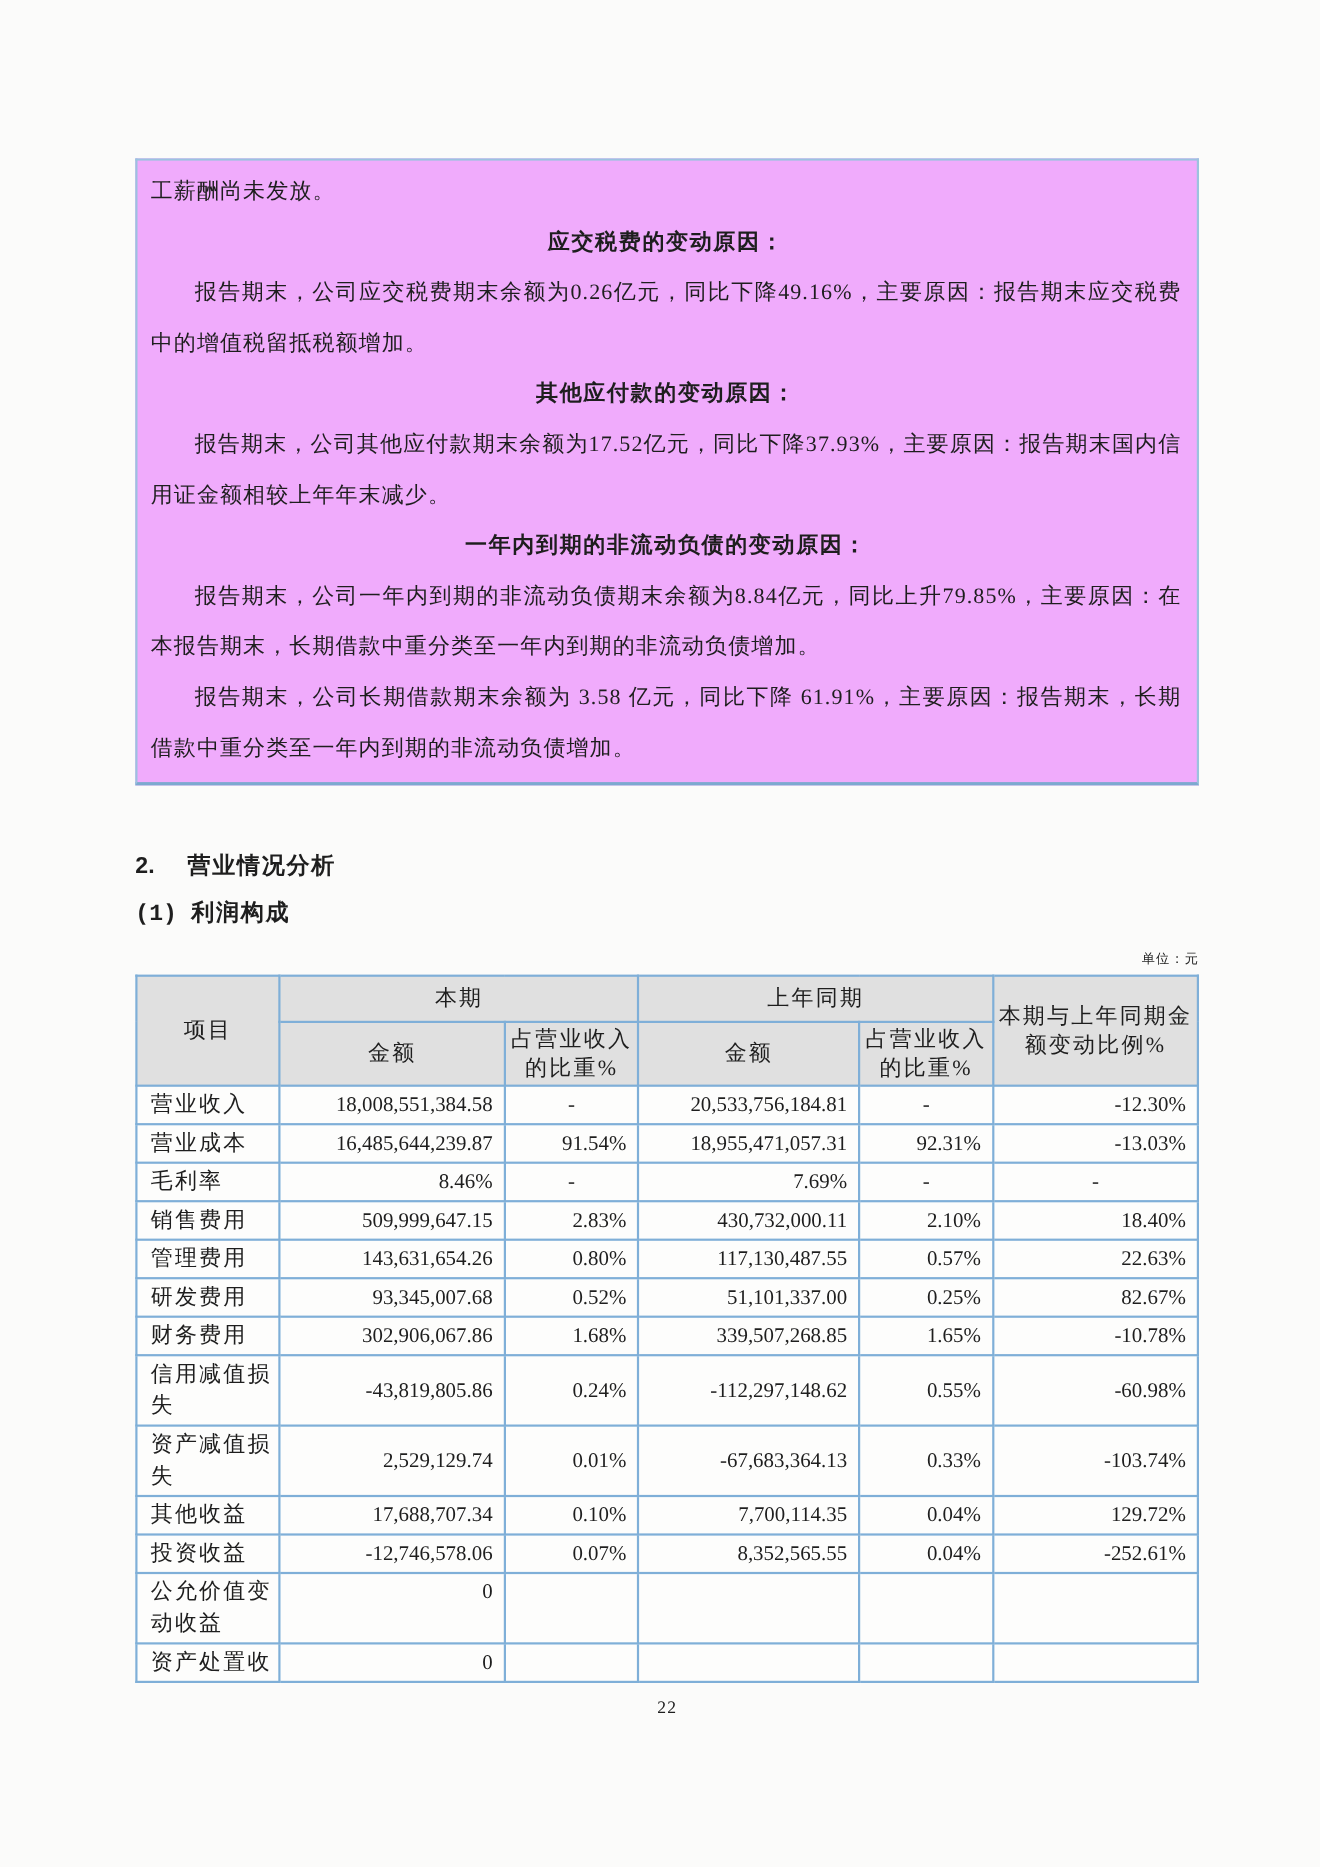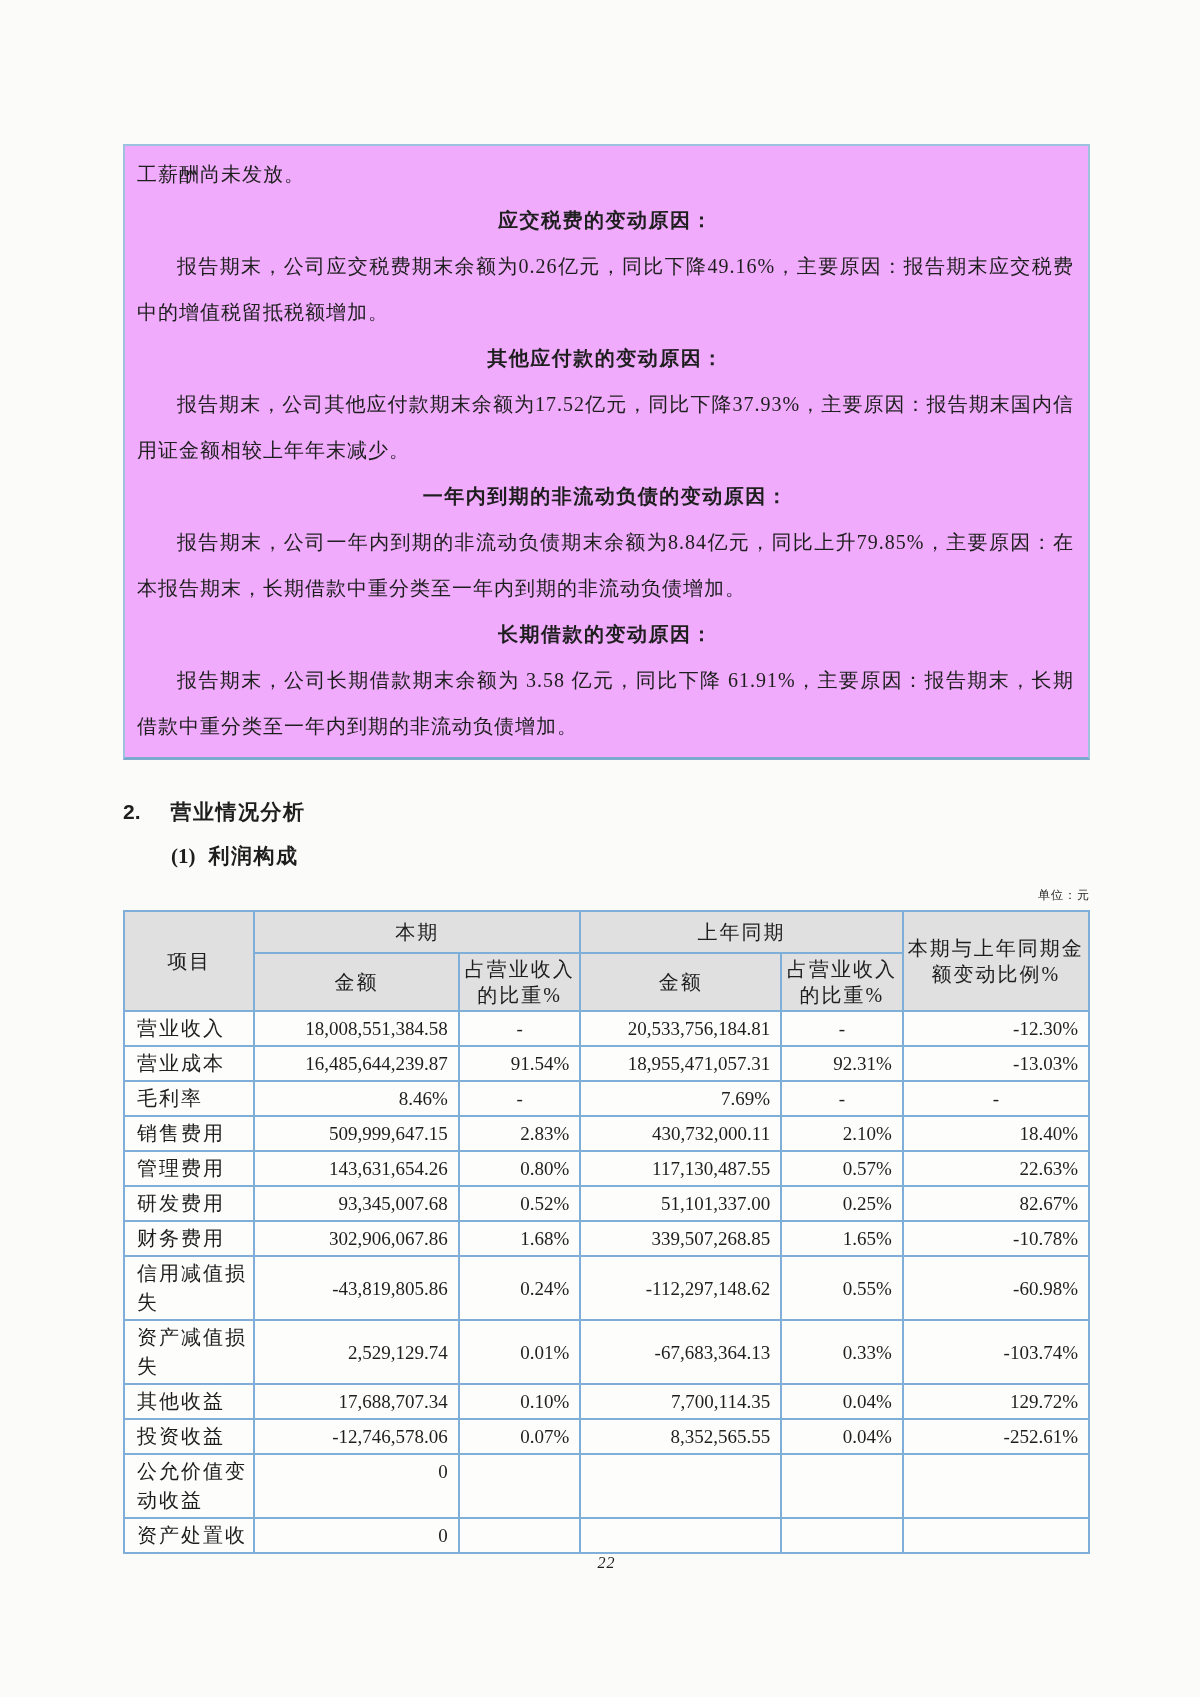--- a/index.html
+++ b/index.html
@@ -31,34 +31,33 @@
   .callout .b-heading {
     font-family:"Liberation Sans", sans-serif;
     font-weight:bold;
     letter-spacing:1.5px;
     text-align:center;
   }
   .callout .b-para { text-indent:2em; }
 
   
   .h2 {
-    margin-top:40px;
+    margin-top:62px;
     font-family:"Liberation Sans", sans-serif;
     font-weight:bold;
     font-size:21px; line-height:24px;
     letter-spacing:1.5px;
   }
   .h2 .num { display:inline-block; margin-right:30px; letter-spacing:0; }
   .h3 {
     margin-top:20px;
-    font-family:Liberation Serif, serif;
+    font-family:Liberation Mono, monospace;
     font-weight:bold;
     font-size:21px; line-height:24px;
     letter-spacing:1.5px;
-    margin-left:48px;
   }
   .h3 .num { display:inline-block; margin-right:13px; letter-spacing:0; }
 
   .unit { margin-top:16px; text-align:right; font-size:12px; line-height:22px; letter-spacing:1px; }
 
   
   table.profit {
     margin-top:4px;
     width:100%;
     border-collapse:collapse;
@@ -89,37 +88,36 @@
     font-size:20px;
     letter-spacing:2px;
     text-align:left;
     padding:2px 4px 2px 12px;
   }
   table.profit td.num { text-align:right; }
   table.profit td.dash { text-align:center; }
   table.profit tr.r-single td { height:33px; }
   table.profit tr.r-top td { vertical-align:top; }
 
-  .pagenum { text-align:center; font-size:16px; letter-spacing:1px;font-style:italic; }
+  .pagenum { margin-top:14px; text-align:center; font-size:16px; letter-spacing:1px; }
 </style>
 </head>
 <body>
 
 <div class="page">
   <div class="content">
 
     <div class="callout">
       <p class="line">工薪酬尚未发放。</p>
       <p class="line b-heading">应交税费的变动原因：</p>
       <p class="line b-para">报告期末，公司应交税费期末余额为0.26亿元，同比下降49.16%，主要原因：报告期末应交税费中的增值税留抵税额增加。</p>
       <p class="line b-heading">其他应付款的变动原因：</p>
       <p class="line b-para">报告期末，公司其他应付款期末余额为17.52亿元，同比下降37.93%，主要原因：报告期末国内信用证金额相较上年年末减少。</p>
       <p class="line b-heading">一年内到期的非流动负债的变动原因：</p>
       <p class="line b-para">报告期末，公司一年内到期的非流动负债期末余额为8.84亿元，同比上升79.85%，主要原因：在本报告期末，长期借款中重分类至一年内到期的非流动负债增加。</p>
-      <p class="line b-heading">长期借款的变动原因：</p>
       <p class="line b-para">报告期末，公司长期借款期末余额为 3.58 亿元，同比下降 61.91%，主要原因：报告期末，长期借款中重分类至一年内到期的非流动负债增加。</p>
     </div>
 
     <div class="h2">
       <span class="num">2.</span><span>营业情况分析</span>
     </div>
 
     <div class="h3">
       <span class="num">(1)</span><span>利润构成</span>
     </div>

